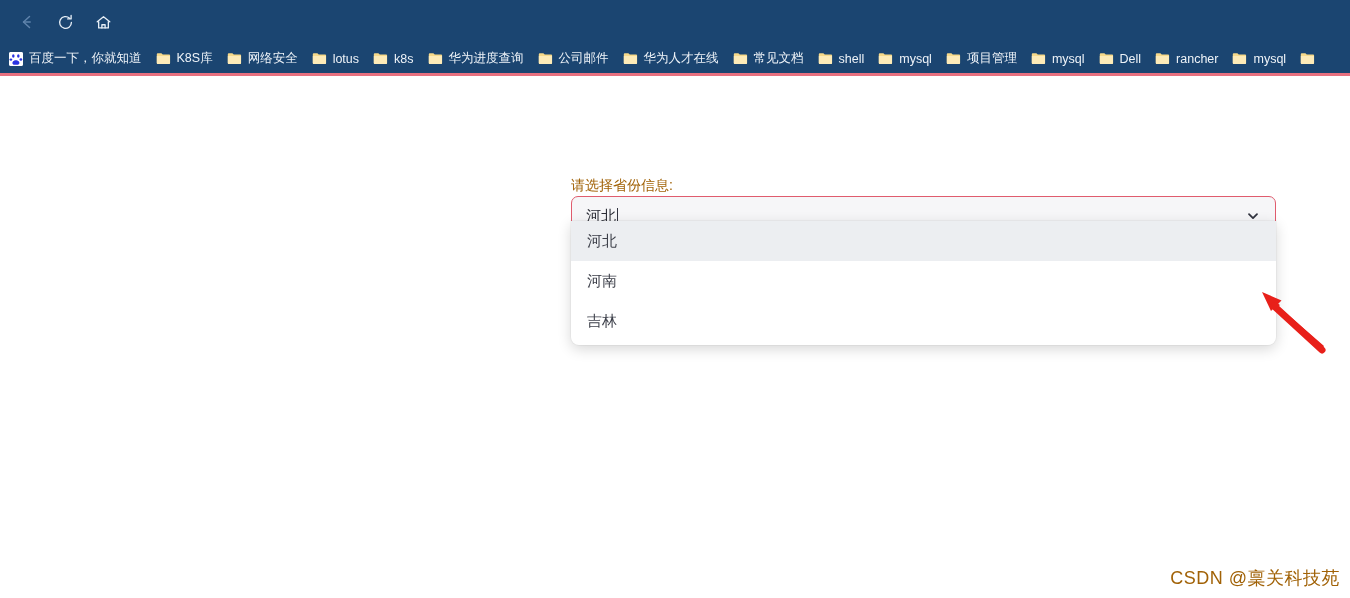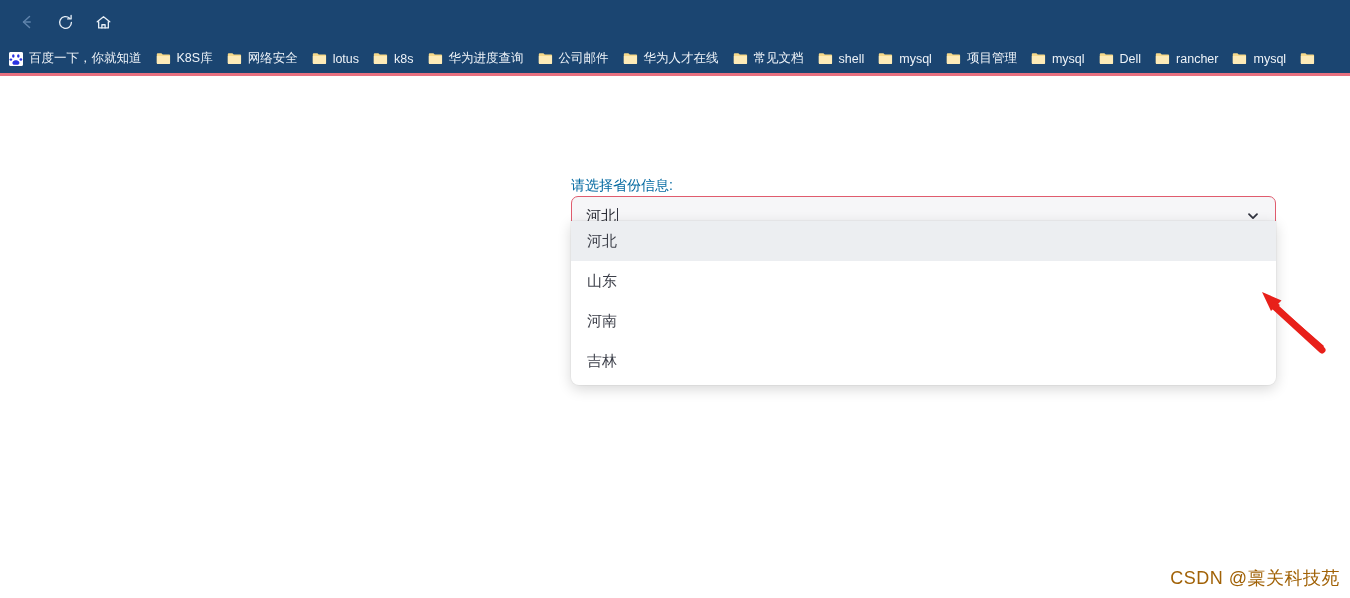--- a/index.html
+++ b/index.html
@@ -112,21 +112,21 @@
   }
 
   #select-block {
     position: absolute;
     left: 571px;
     top: 100px;
     width: 705px;
   }
   #select-label {
     font-size: 14px;
-    color: #0369a1;
+    color: #a16207;
     line-height: 1.4;
     font-weight: 400;
   }
   #select-control {
     position: relative;
     height: 40px;
     background: #f6f6f8;
     border: 1px solid #e05c6e;
     border-radius: 7px;
     display: flex;
@@ -413,23 +413,20 @@
           <path d="M3 5.2L7 9.1l4-3.9" stroke="#31333f" stroke-width="1.8" stroke-linecap="round" stroke-linejoin="round"></path>
         </svg>
       </span>
     </div>
 
     <div id="dropdown-panel">
         <div class="dd-option highlighted">
           <span>河北</span>
         </div>
         <div class="dd-option">
-          <span>山东</span>
-        </div>
-        <div class="dd-option">
           <span>河南</span>
         </div>
         <div class="dd-option">
           <span>吉林</span>
         </div>
       </div>
   </div>
 
   <div id="annotation-arrow">
     <svg width="74" height="70" viewBox="0 0 74 70" fill="none">

